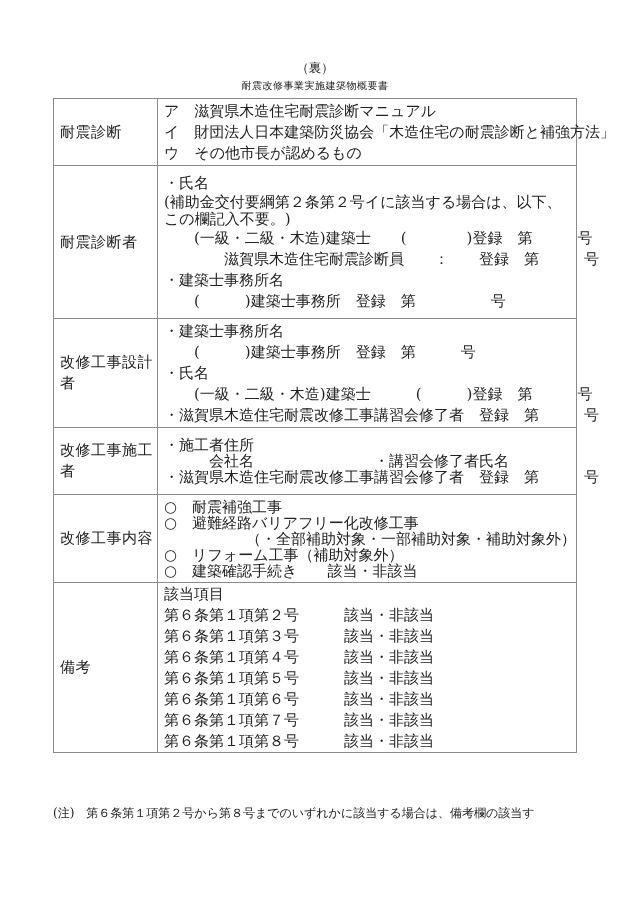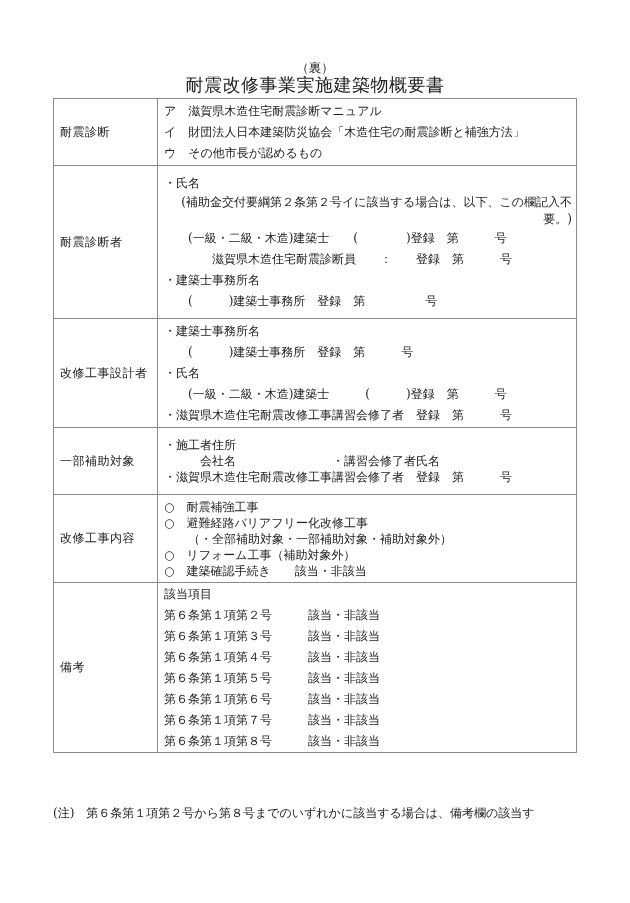--- a/index.html
+++ b/index.html
@@ -1,26 +1,26 @@
 <!DOCTYPE html>
 <html><head>
 <meta charset="utf-8">
 <style>
   html, body { margin:0; padding:0; background:#ffffff; }
   body { width:630px; height:903px; position:relative; overflow:hidden;
          font-family:"DejaVu Serif","Liberation Serif",serif; color:#222; font-size:12px; }
   .center-line { position:absolute; left:0; width:630px; text-align:center; }
   #subtitle { top:60px; font-size:12.5px; }
-  #doctitle { top:73px; font-size:18px; letter-spacing:0.5px; }
+  #doctitle { top:79px; font-size:10px; letter-spacing:0.5px; }
   table.form { position:absolute; left:53px; top:98px; width:523px; border-collapse:collapse;
                table-layout:fixed; }
-  table.form td { border:1.3px solid #8a8a8a; padding:0 0 0 6px; vertical-align:middle; font-size:12px; line-height:21px; }
+  table.form td { border:1.3px solid #8a8a8a; padding:0 0 0 6px; vertical-align:middle; font-size:15px; line-height:21px; }
   td.label { width:97px; letter-spacing:0.5px; }
   .line { white-space:pre; display:block; }
-  .l17 { line-height:17px;text-align:right; }
+  .l17 { line-height:17px; }
   .row1 { height:67px; }
   .row2 { height:153px; }
   .row3 { height:109px; }
   .row4 { height:43px; }
   .row5 { height:67px; }
   .row6 { height:88px; }
   .row7 { height:170px; }
   .wrap { white-space:normal; }
   #note { position:absolute; left:53px; top:801px; width:530px; font-size:12px; line-height:24px; }
   .note-line { white-space:pre; display:block; }
@@ -68,34 +68,34 @@
       <span class="line">・建築士事務所名</span>
       <span class="line">　　(　　　)建築士事務所　登録　第　　　号</span>
       <span class="line">・氏名</span>
       <span class="line">　　(一級・二級・木造)建築士　　　(　　　)登録　第　　　号</span>
       <span class="line">・滋賀県木造住宅耐震改修工事講習会修了者　登録　第　　　号</span>
     </td>
   </tr>
 
 
   <tr class="row5">
-    <td class="label">一部補助対象</td>
+    <td class="label">改修工事施工者</td>
     <td colspan="3" style="line-height:16px;">
       <span class="line" style="line-height:16px;">・施工者住所</span>
       <span class="line" style="line-height:16px;">　　　会社名　　　　　　　　・講習会修了者氏名</span>
       <span class="line" style="line-height:16px;">・滋賀県木造住宅耐震改修工事講習会修了者　登録　第　　　号</span>
     </td>
   </tr>
 
   <tr class="row6">
     <td class="label">改修工事内容</td>
     <td colspan="3" style="line-height:16px;">
       <span class="line" style="line-height:16px;">○　耐震補強工事</span>
       <span class="line" style="line-height:16px;">○　避難経路バリアフリー化改修工事</span>
-      <span class="line" style="line-height:16px;">　　（・全部補助対象・一部補助対象・補助対象外）</span>
+      <span class="line" style="line-height:16px;text-align:right;">　　（・全部補助対象・一部補助対象・補助対象外）</span>
       <span class="line" style="line-height:16px;">○　リフォーム工事（補助対象外）</span>
       <span class="line" style="line-height:16px;">○　建築確認手続き　　該当・非該当</span>
     </td>
   </tr>
 
   <tr class="row7">
     <td class="label">備考</td>
     <td colspan="3">
       <span class="remark-line">該当項目</span>
       <span class="remark-line"><span>第６条第１項第２号</span>　　　<span>該当・非該当</span></span>

